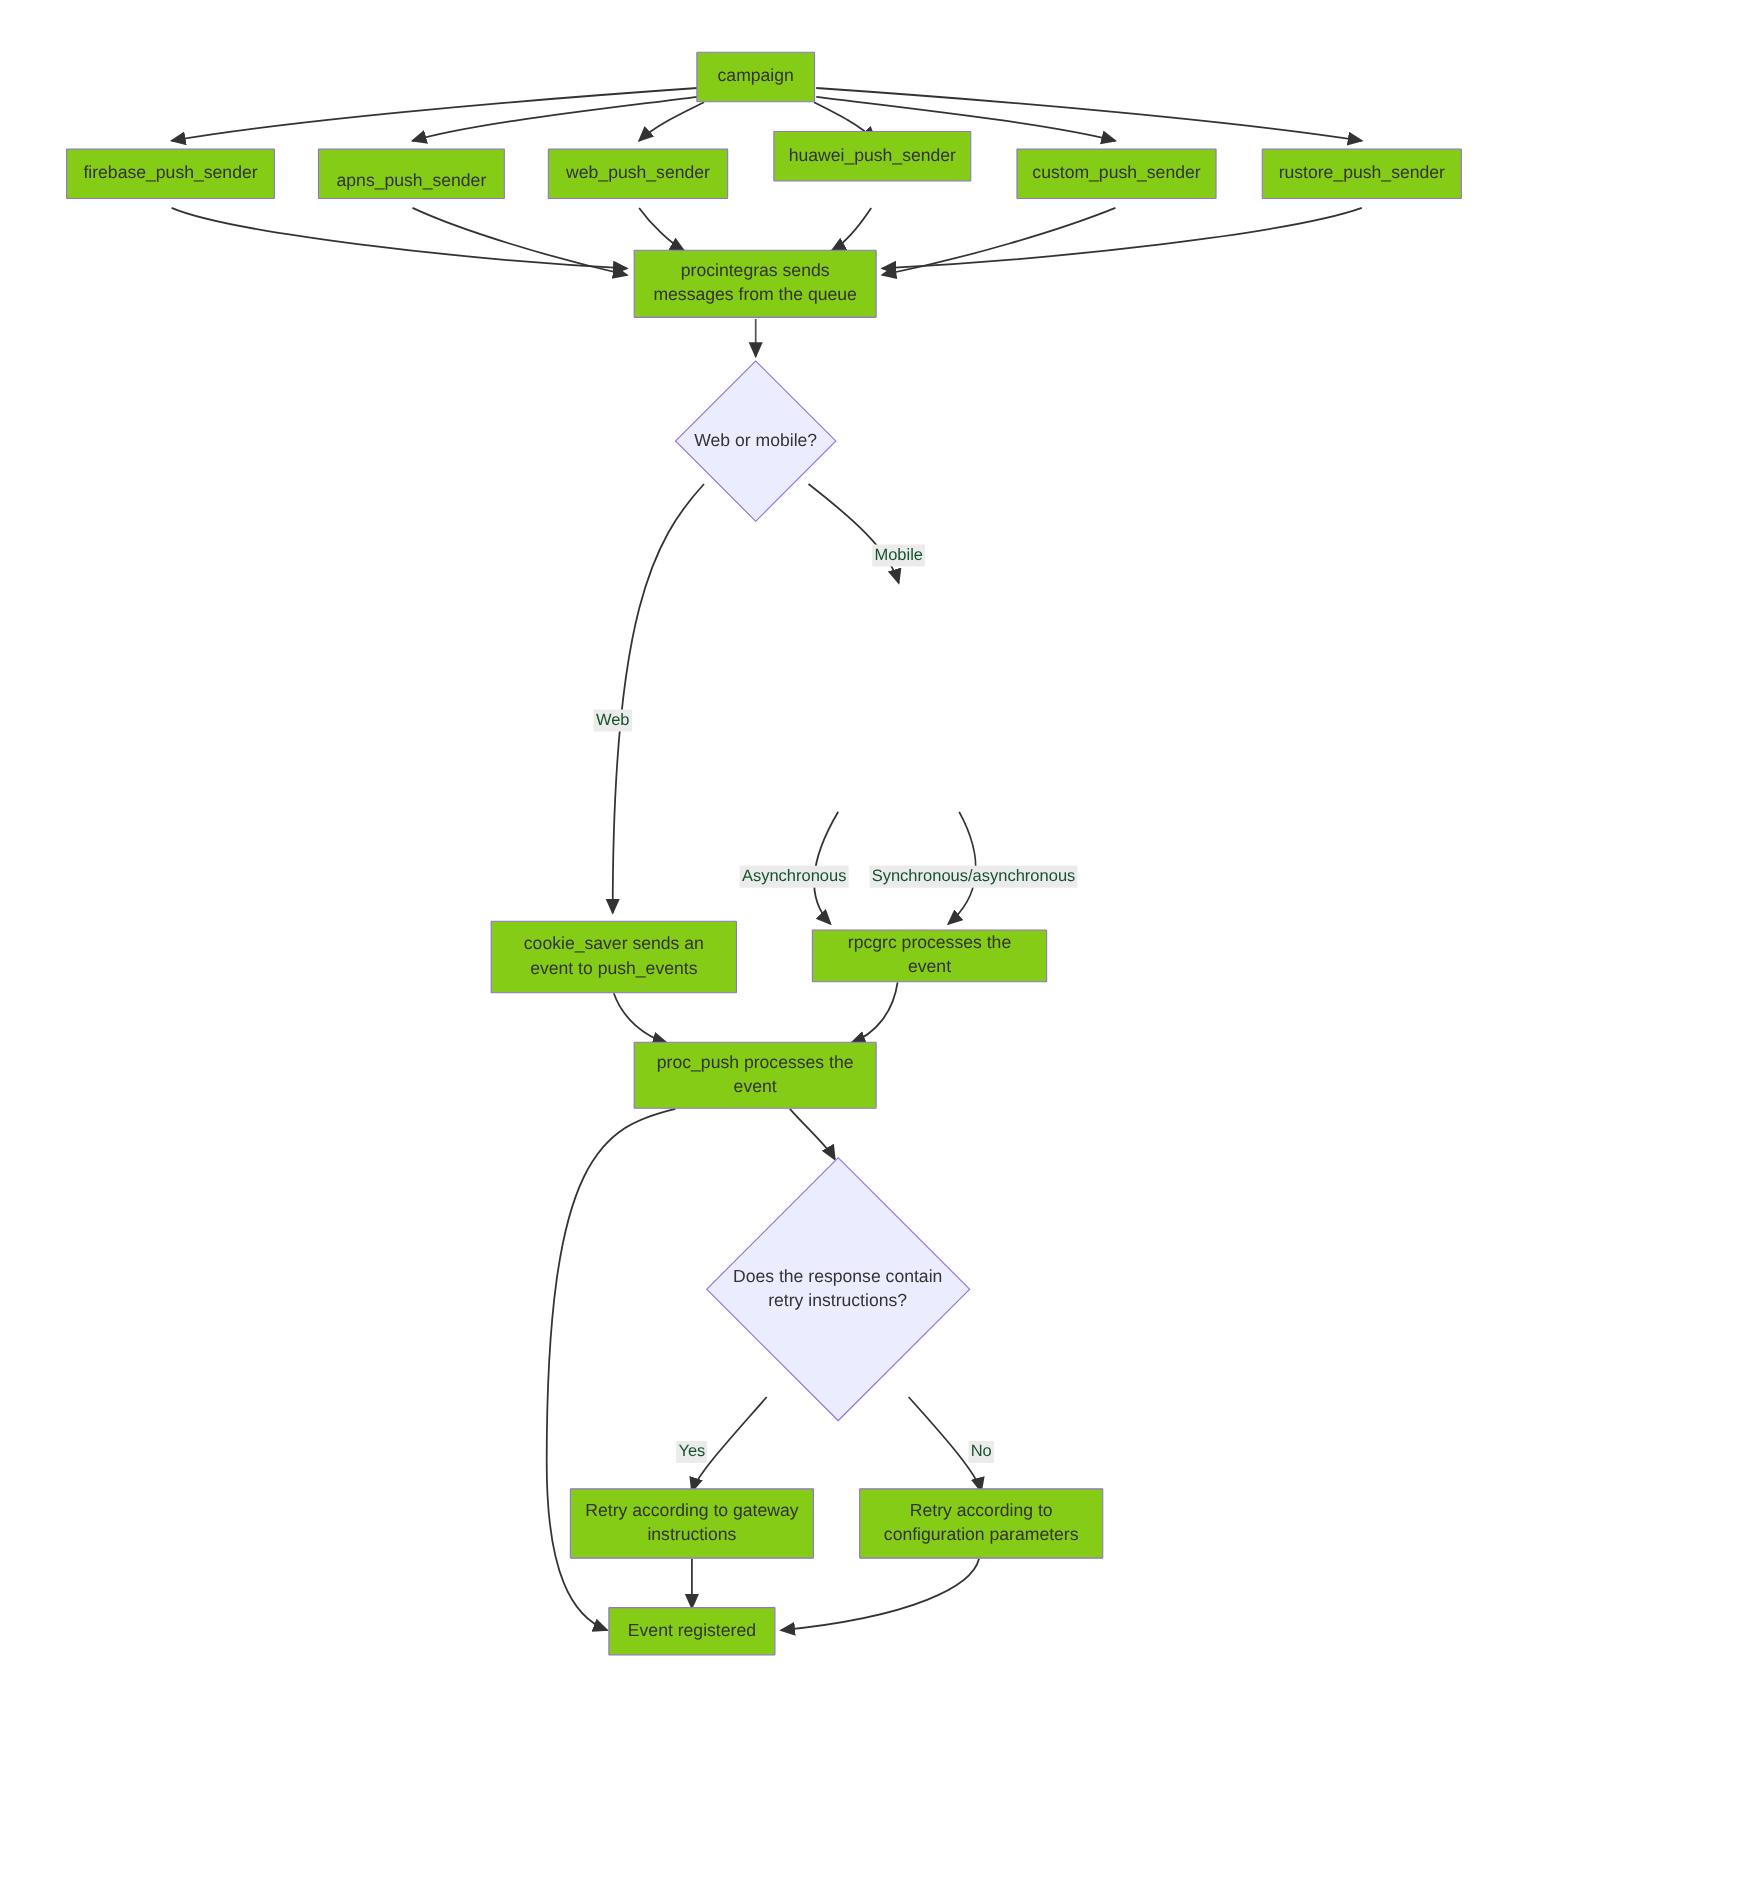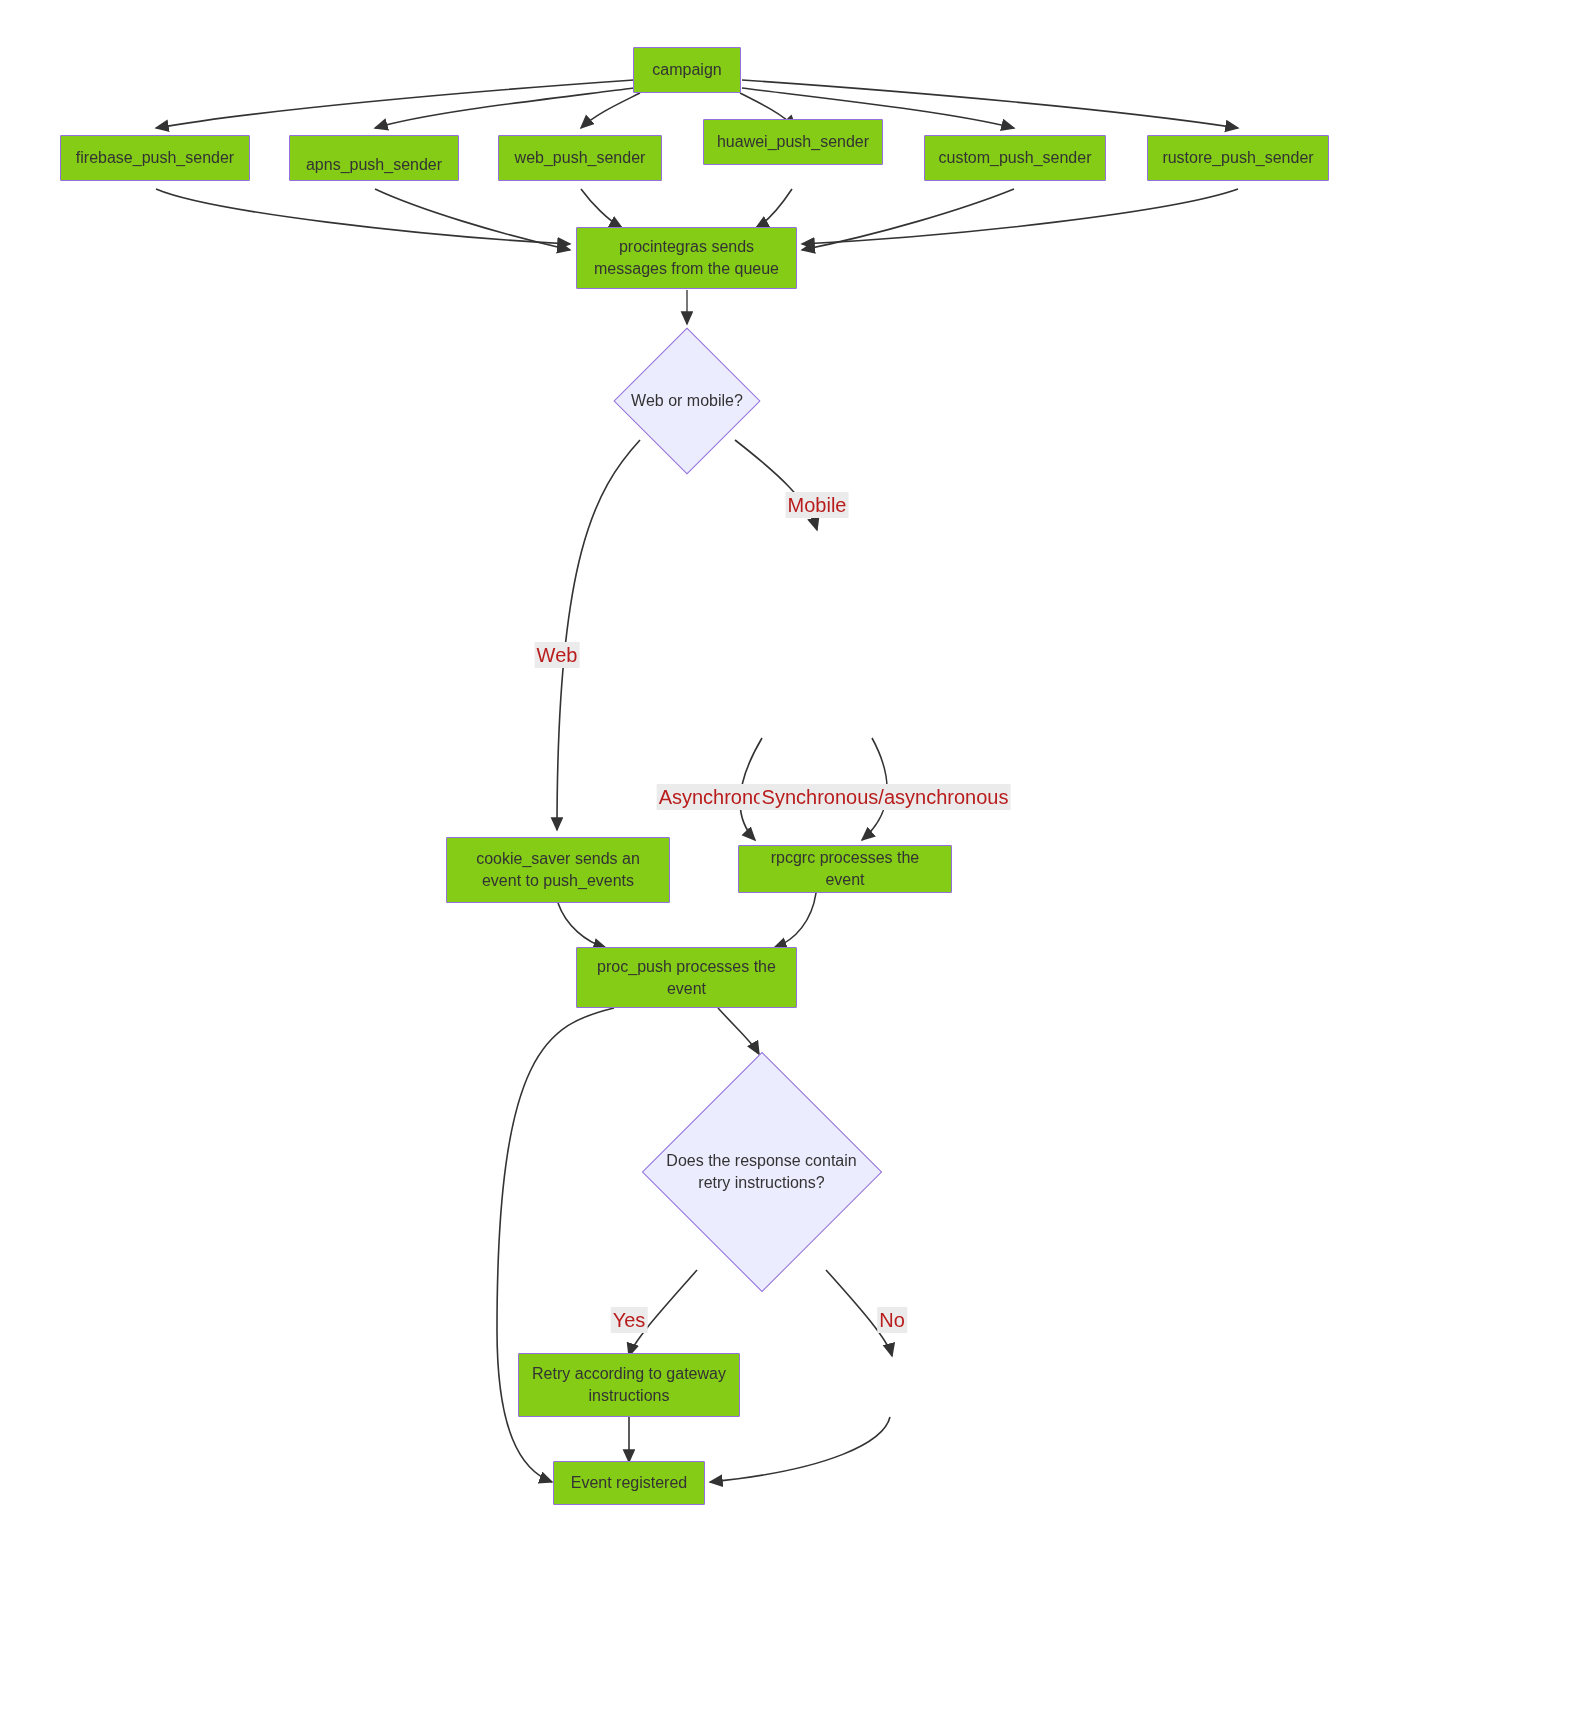--- a/index.html
+++ b/index.html
@@ -59,22 +59,22 @@
     border: 1.3px solid #9370db;
     transform: translate(-50%, -50%) rotate(45deg);
   }
   .node.diamond .node-label {
     position: relative;
     z-index: 3;
   }
   .edge-label {
     position: absolute;
     background: #ebebeb;
-    color: #b91c1c;
-    font-size: 20px;
+    color: #14532d;
+    font-size: 15px;
     line-height: 1.2;
     padding: 1px 2px;
     white-space: nowrap;
     transform: translate(-50%, -50%);
     z-index: 4;
   }
 </style>
 </head>
 <body>
 
@@ -186,20 +186,24 @@
     <span class="dia-shape" style="width:168px; height:168px;"></span>
     <span class="node-label">Does the response contain
 retry instructions?</span>
   </div>
 
   <div class="node rect" style="left:518px; top:1353px; width:222px; height:64px;">
     <span class="node-label">Retry according to gateway
 instructions</span>
   </div>
 
+  <div class="node rect" style="left:781px; top:1353px; width:222px; height:64px;">
+    <span class="node-label">Retry according to
+configuration parameters</span>
+  </div>
 
   <div class="node rect" style="left:553px; top:1461px; width:152px; height:44px;">
     <span class="node-label">Event registered</span>
   </div>
 
   <span class="edge-label" style="left:817px; top:505px;">Mobile</span>
   <span class="edge-label" style="left:557px; top:655px;">Web</span>
   <span class="edge-label" style="left:722px; top:797px;">Asynchronous</span>
   <span class="edge-label" style="left:885px; top:797px;">Synchronous/asynchronous</span>
   <span class="edge-label" style="left:629px; top:1320px;">Yes</span>

